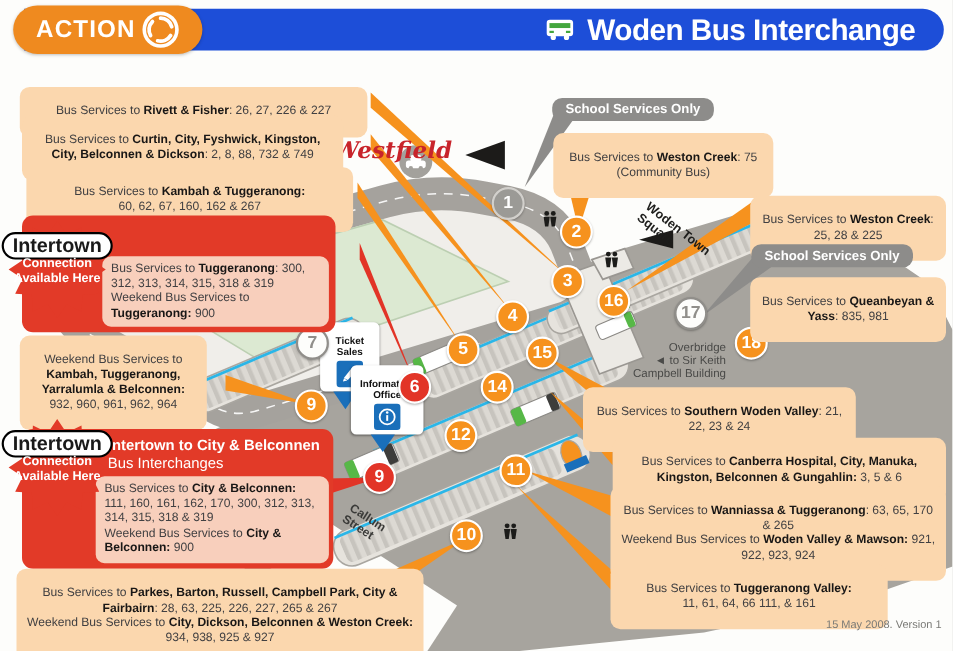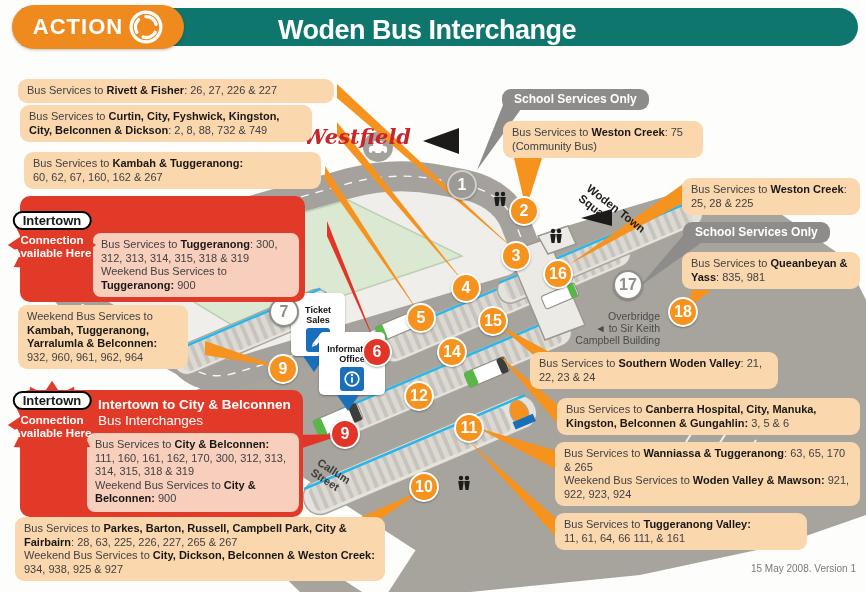--- a/index.html
+++ b/index.html
@@ -1,45 +1,45 @@
 <!DOCTYPE html>
 <html><head>
 <meta charset="utf-8">
 <style>
   html,body{margin:0;padding:0;background:#e9e9e6;}
   #page{position:relative;width:866px;height:592px;background:#fdfdfb;overflow:hidden;
         font-family:"Liberation Sans",sans-serif;}
   
-  #greenbar{position:absolute;left:22px;top:8px;width:836px;height:38px;background:#0f766e;
+  #greenbar{position:absolute;left:22px;top:8px;width:836px;height:38px;background:#1d4ed8;
             border-radius:0 19px 19px 0;display:flex;align-items:center;justify-content:flex-end;
-            gap:12px;padding-right:26px;box-sizing:border-box;z-index:10;flex-direction:column;}
+            gap:12px;padding-right:26px;box-sizing:border-box;z-index:10;}
   #greenbar .title{color:#fff;font-weight:bold;font-size:27px;letter-spacing:-.5px;}
   #logo{position:absolute;left:12px;top:5px;width:172px;height:44px;background:#ef8a1f;
         border-radius:24px;display:flex;align-items:center;justify-content:center;gap:6px;
         z-index:11;box-shadow:0 1px 3px rgba(0,0,0,.25);}
   #logo .word{color:#fff;font-weight:800;font-size:22px;letter-spacing:1px;}
   
-  .co{position:absolute;background:#fbd7ae;border-radius:9px;padding:5px 9px;font-size:11px;
-      line-height:13.5px;color:#414042;z-index:6;box-sizing:border-box;}
+  .co{position:absolute;background:#fbd7ae;border-radius:9px;padding:16px 9px;font-size:11px;
+      line-height:13.5px;color:#414042;z-index:6;box-sizing:border-box;text-align:center;}
   .co b{color:#191716;}
   
   .school{position:absolute;background:#8d8c8a;color:#fff;font-weight:bold;font-size:12px;
           padding:3px 12px 4px;border-radius:9px;z-index:6;white-space:nowrap;}
   
   .rbox{position:absolute;background:#e23a28;border-radius:10px;z-index:6;}
   .rbox .rtitle{position:absolute;color:#fff;font-size:13.5px;line-height:15.5px;font-weight:400;}
   .rbox .rtitle b{font-weight:bold;}
   .rbox .inner{position:absolute;background:#f8cfbc;border-radius:8px;padding:5px 8px;
                font-size:11px;line-height:13.5px;color:#414042;box-sizing:border-box;}
   .rbox .inner b{color:#191716;}
   
   .star{position:absolute;width:96px;height:96px;z-index:7;}
   .star svg{position:absolute;left:0;top:0;}
   .star .badge{position:absolute;left:50%;top:14px;transform:translateX(-50%);background:#fff;
-               border:2px solid #000;border-radius:999px;padding:0 8px;font-size:13px;
+               border:2px solid #000;border-radius:999px;padding:0 8px;font-size:18px;
                font-weight:bold;color:#1a1a1a;white-space:nowrap;}
   .star .stext{position:absolute;top:37px;left:0;right:0;text-align:center;color:#fff;
                font-weight:bold;font-size:11.5px;line-height:12.5px;}
   
   .stop{position:absolute;width:30px;height:30px;border-radius:50%;display:flex;align-items:center;
         justify-content:center;color:#fff;font-weight:bold;font-size:16px;z-index:5;
         border:2.5px solid #fff;box-sizing:border-box;box-shadow:0 1px 2px rgba(0,0,0,.3);}
   .stop.orange{background:#f6921e;}
   .stop.red{background:#e23427;}
   .stop.gray{background:#9b9a96;border-color:#d2d0cc;}

